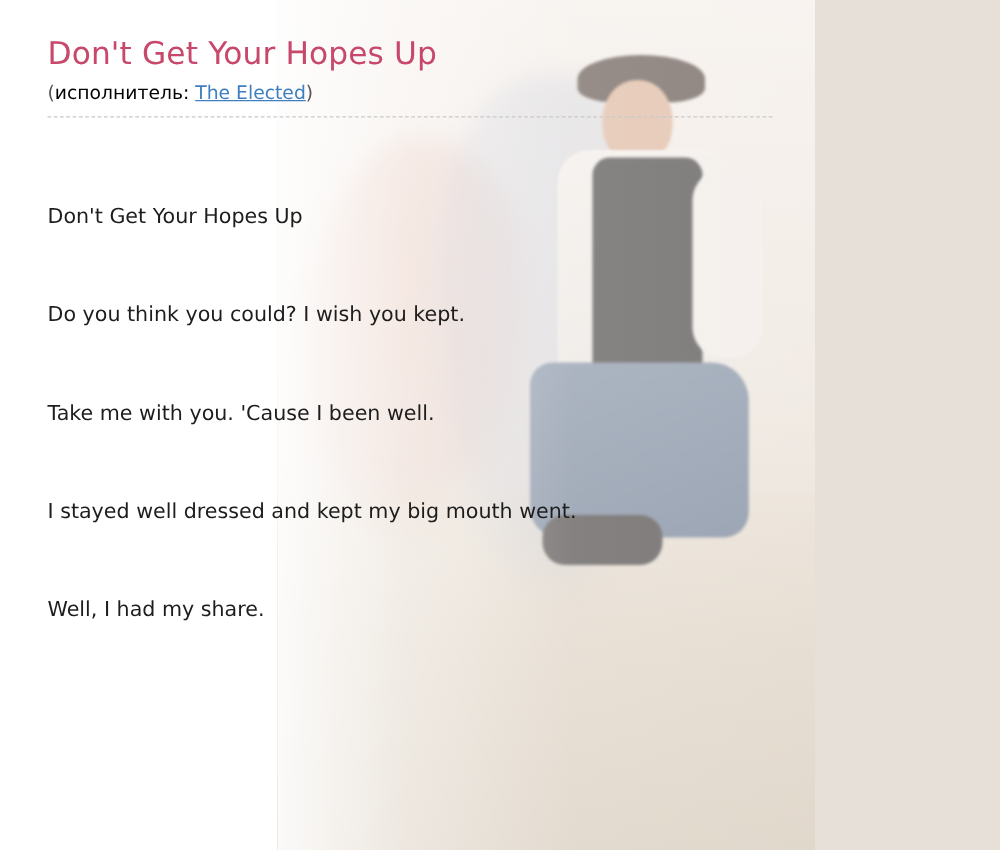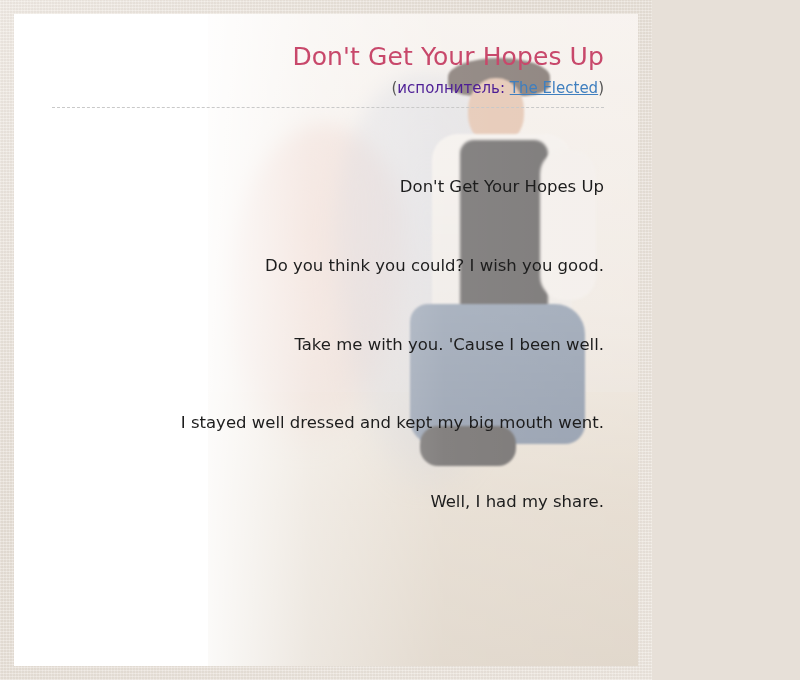--- a/index.html
+++ b/index.html
@@ -12,26 +12,25 @@
     background: #e7e0d8;
     font-family: "DejaVu Sans", sans-serif;
     overflow: hidden;
   }
   
   #page-frame {
     position: relative;
     width: 652px;
     height: 680px;
     box-sizing: border-box;
-    padding: 14px;
+    padding: 0;
     background:
       repeating-linear-gradient(0deg, rgba(255,255,255,0.25) 0px, rgba(255,255,255,0.25) 1px, rgba(0,0,0,0.015) 1px, rgba(0,0,0,0.015) 3px),
       repeating-linear-gradient(90deg, rgba(255,255,255,0.18) 0px, rgba(255,255,255,0.18) 1px, rgba(0,0,0,0.012) 1px, rgba(0,0,0,0.012) 3px),
       linear-gradient(135deg, #efe9e2 0%, #e6ded5 40%, #ece5dd 100%);
-    text-align: right;
   }
   #content-card {
     position: relative;
     width: 100%;
     height: 100%;
     box-sizing: border-box;
     background: #ffffff;
     overflow: hidden;
   }
   
@@ -156,21 +155,21 @@
     letter-spacing: 0.1px;
     line-height: 1.2;
   }
   .performer-line {
     margin-top: 7px;
     font-size: 15px;
     color: #555;
     padding-bottom: 10px;
     border-bottom: 1px dashed #c9c9c9;
   }
-  .performer-line .label { color: #4c1d95; }
+  .performer-line .label { color: #000000; }
   .performer-link {
     color: #3f7fbf;
     cursor: pointer;
     margin-top: 28px;
   }
   .lyrics {
     margin-top: 14px;
     font-size: 16.5px;
     color: #1d1d1d;
     line-height: 26.2px;
@@ -204,21 +203,21 @@
     <div class="doc">
       <h1 class="song-title">Don't Get Your Hopes Up</h1>
 
       <div class="performer-line">
         <span>(</span><span class="label">исполнитель:</span>
         <a class="performer-link" href="#">The Elected</a><span>)</span>
       </div>
 
       <div class="lyrics">
         <div class="lyric-line">Don't Get Your Hopes Up</div>
-        <div class="lyric-line">Do you think you could? I wish you good.</div>
+        <div class="lyric-line">Do you think you could? I wish you kept.</div>
         <div class="lyric-line">Take me with you. 'Cause I been well.</div>
         <div class="lyric-line">I stayed well dressed and kept my big mouth went.</div>
         <div class="lyric-line">Well, I had my share.</div>
         
         
         
         
         
         
         

